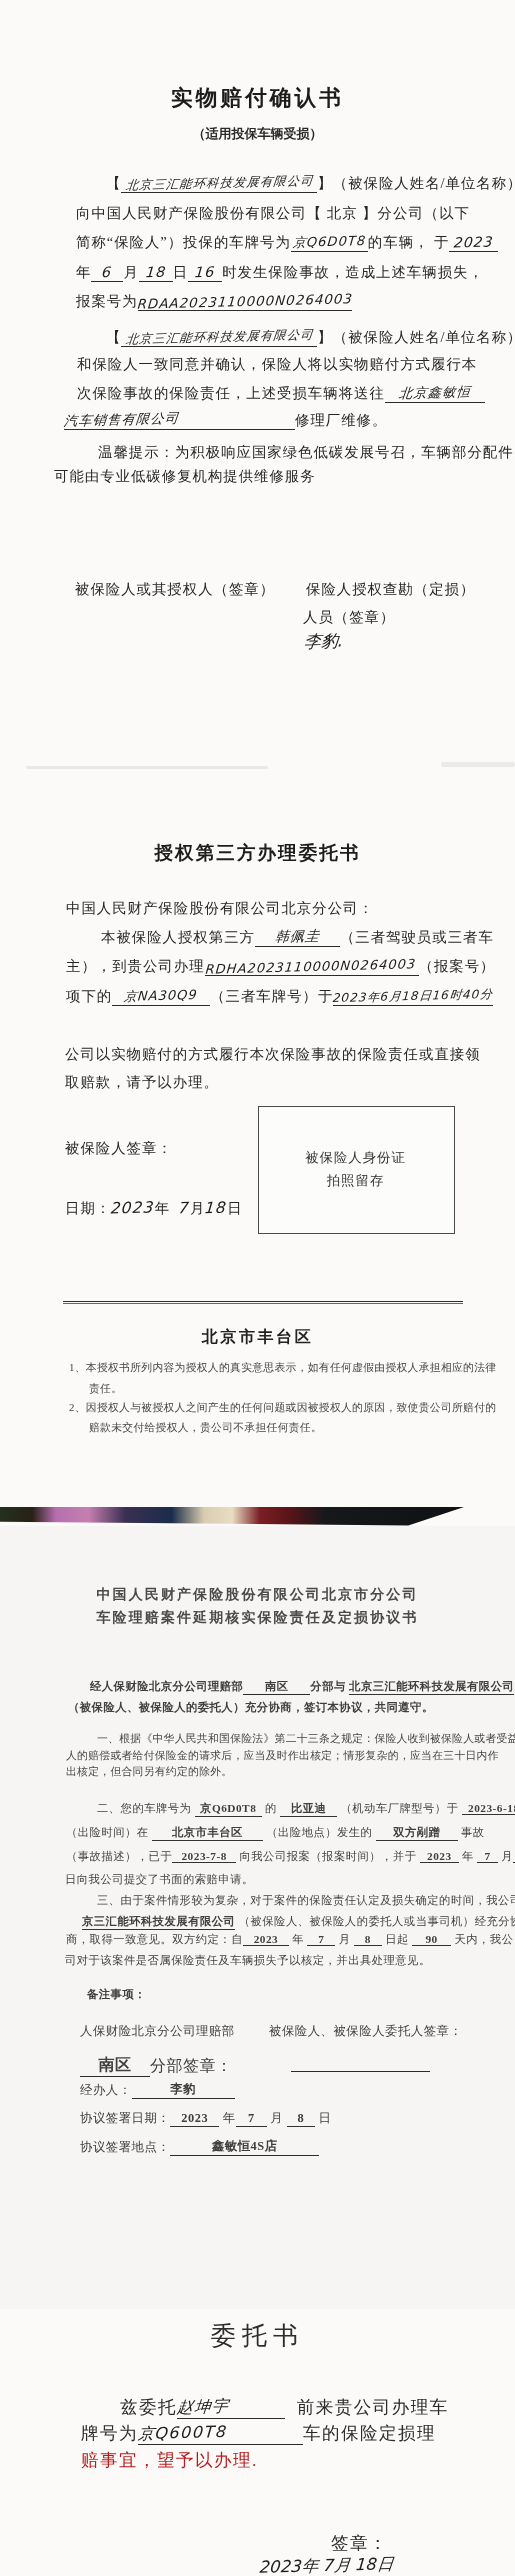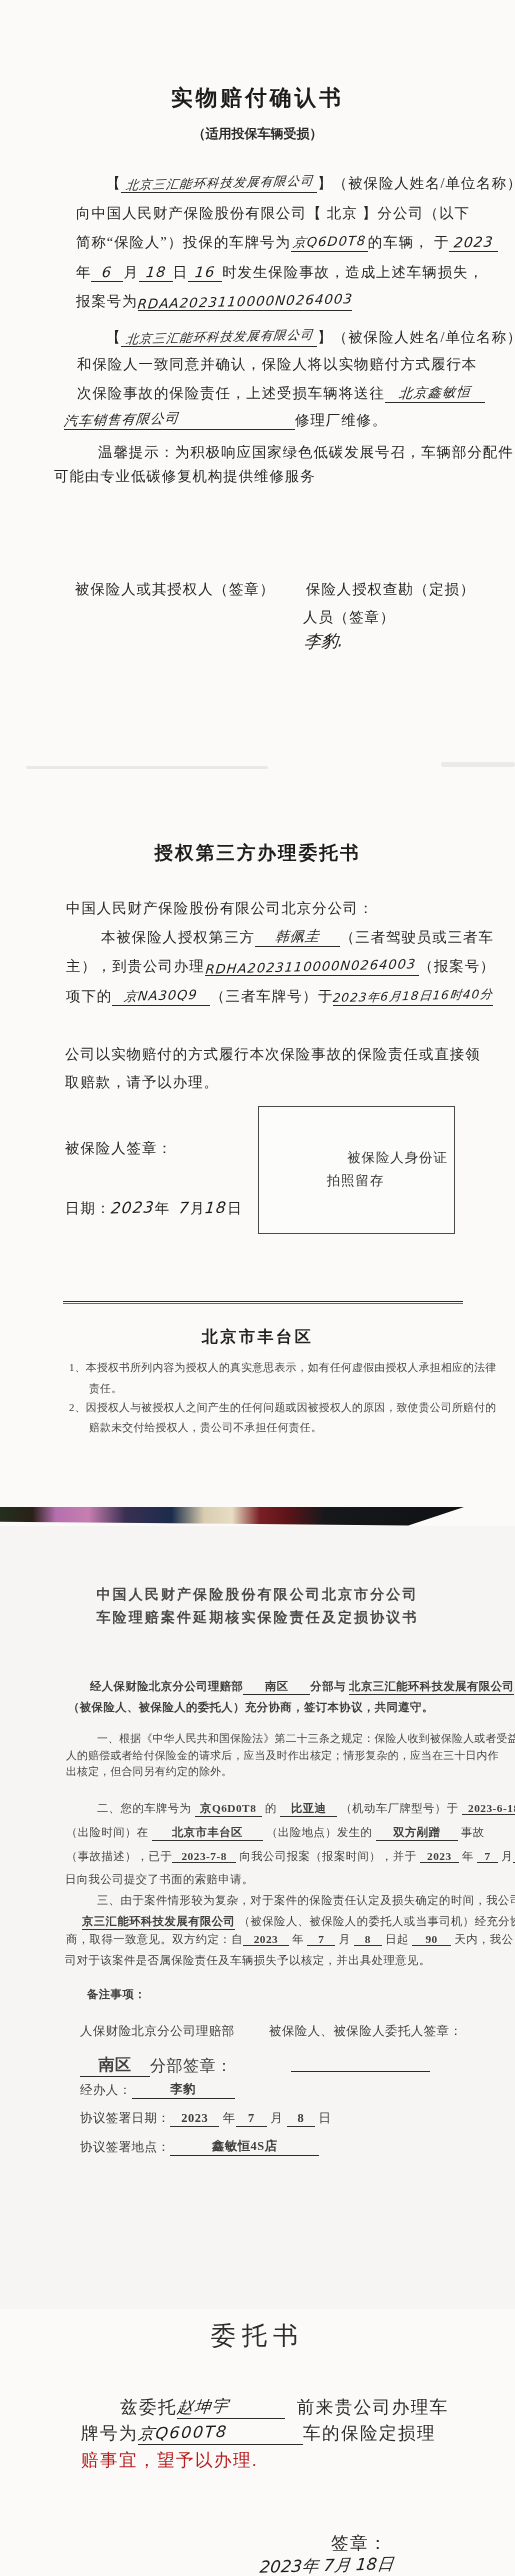--- a/index.html
+++ b/index.html
@@ -80,21 +80,21 @@
     <span>主），到贵公司办理</span><span class="uf" style="min-width:214px;"><span class="hand" style="font-size:13px;">RDHA2023110000N0264003</span></span><span>（报案号）</span>
   </div>
   <div class="abs ln1" style="top:987px;left:66px;">
     <span>项下的</span><span class="uf" style="min-width:98px;"><span class="hand" style="font-size:13px;">京NA30Q9</span></span><span>（三者车牌号）于</span><span class="uf" style="min-width:155px;"><span class="hand" style="font-size:12px;">2023年6月18日16时40分</span></span>
   </div>
   <div class="abs ln1" style="top:1045px;left:65px;">公司以实物赔付的方式履行本次保险事故的保险责任或直接领</div>
   <div class="abs ln1" style="top:1073px;left:65px;">取赔款，请予以办理。</div>
 
   <div class="abs ln1" style="top:1139px;left:65px;">被保险人签章：</div>
   <div class="idbox" style="top:1106px;left:258px;width:195px;height:126px;"></div>
-  <div class="abs" style="top:1149px;left:258px;width:195px;text-align:center;font-size:13.4px;letter-spacing:1px;color:#333;padding-left:42px;">被保险人身份证</div>
+  <div class="abs" style="top:1149px;left:258px;width:195px;text-align:center;font-size:13.4px;letter-spacing:1px;color:#333;">被保险人身份证</div>
   <div class="abs" style="top:1172px;left:258px;width:195px;text-align:center;font-size:13.4px;letter-spacing:1px;color:#333;">拍照留存</div>
   <div class="abs ln1" style="top:1199px;left:65px;">
     <span>日期：</span><span class="hand" style="font-size:15.5px;">2023</span><span>年</span>&nbsp;&nbsp;<span class="hand" style="font-size:15.5px;">7</span><span>月</span><span class="hand" style="font-size:15.5px;">18</span><span>日</span>
   </div>
 
   <div class="rule2" style="top:1301px;left:63px;width:400px;"></div>
 
   <div class="abs c b" style="top:1327px;font-size:16px;letter-spacing:2.6px;color:#222;">北京市丰台区</div>
   <div class="abs sm" style="top:1361px;left:69px;">1、本授权书所列内容为授权人的真实意思表示，如有任何虚假由授权人承担相应的法律</div>
   <div class="abs sm" style="top:1382px;left:89px;">责任。</div>

